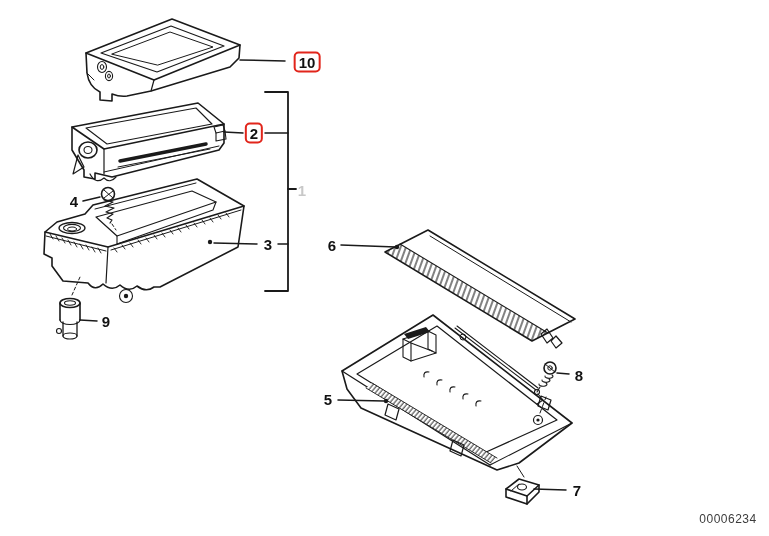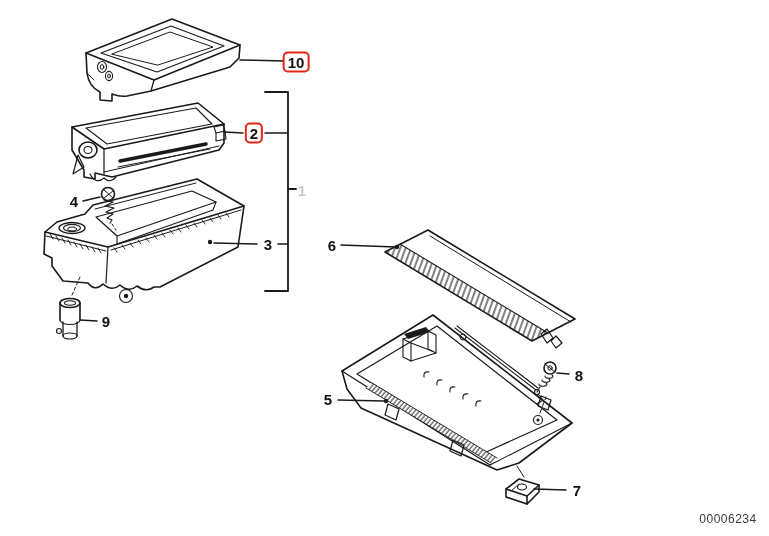--- a/index.html
+++ b/index.html
@@ -159,21 +159,21 @@
       <path d="M341,245 L396,247"></path>
       <circle cx="397" cy="247" r="2.2" fill="#1a1a1a" stroke="none"></circle>
       <path d="M338,400 L384,401"></path>
       <circle cx="386" cy="401" r="2.2" fill="#1a1a1a" stroke="none"></circle>
       <path d="M557,373 L569,374"></path>
       <path d="M534,489 L566,490"></path>
     </g>
   </g>
 </svg>
 
-<div class="callout hl" style="left:296px;top:62px">10</div>
+<div class="callout hl" style="left:307px;top:62px">10</div>
 <div class="callout hl" style="left:254px;top:133px">2</div>
 <div class="callout muted" style="left:302px;top:190px">1</div>
 <div class="callout" style="left:268px;top:244px">3</div>
 <div class="callout" style="left:74px;top:201px">4</div>
 <div class="callout" style="left:106px;top:321px">9</div>
 <div class="callout" style="left:332px;top:245px">6</div>
 <div class="callout" style="left:328px;top:399px">5</div>
 <div class="callout" style="left:579px;top:375px">8</div>
 <div class="callout" style="left:577px;top:490px">7</div>
 

